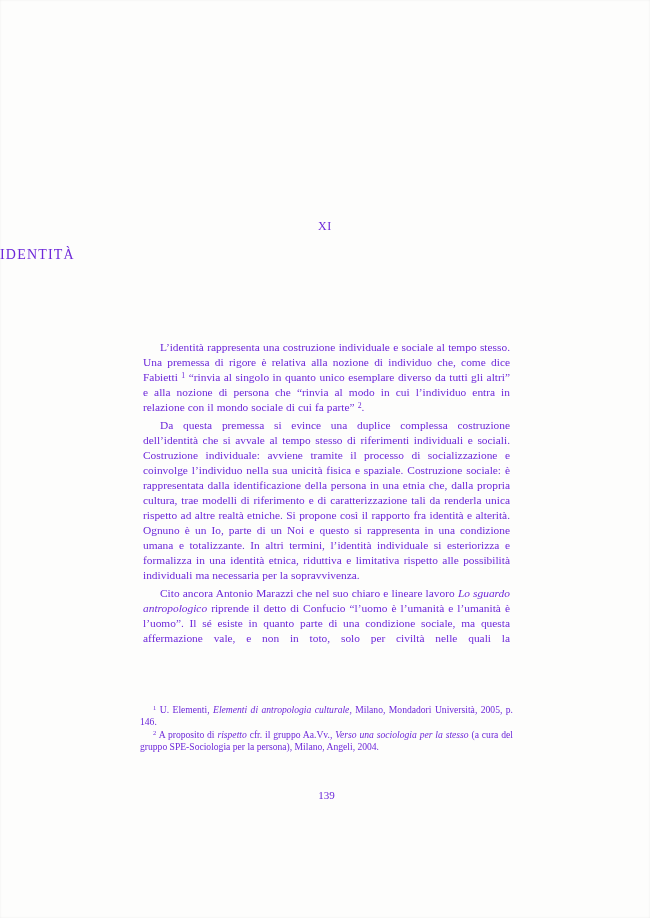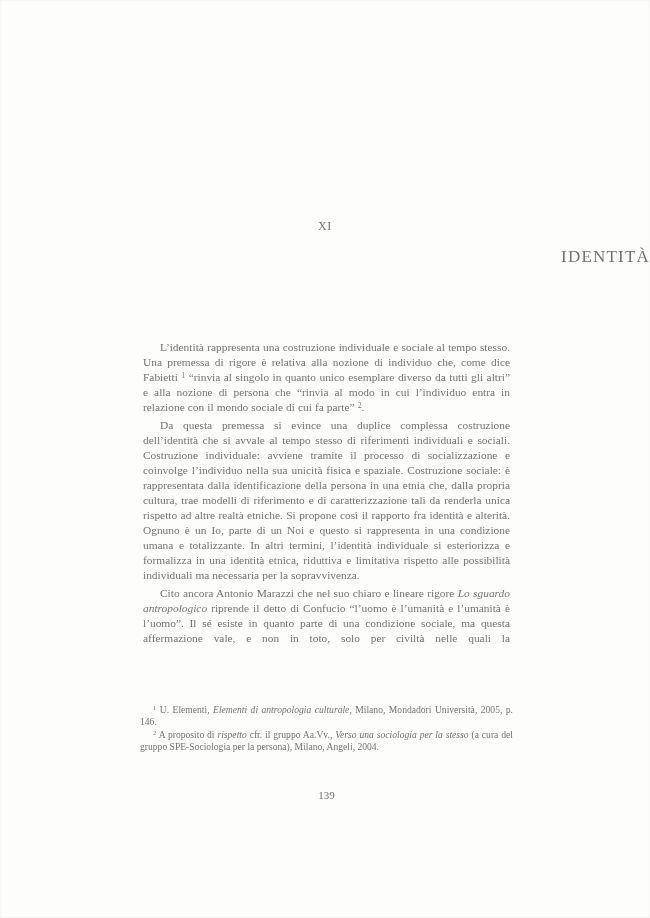--- a/index.html
+++ b/index.html
@@ -7,39 +7,39 @@
     padding: 0;
     background: #f4f3f1;
   }
   .page {
     position: relative;
     width: 650px;
     height: 918px;
     background: #fdfdfc;
     overflow: hidden;
     font-family: "Liberation Serif", "DejaVu Serif", serif;
-    color: #737373;
+    color: #6d28d9;
     box-shadow: 0 0 2px rgba(0,0,0,0.08) inset;
   }
   .chapter-number {
     position: absolute;
     top: 219px;
     left: 0;
     width: 100%;
     text-align: center;
     font-size: 12px;
     letter-spacing: 0.6px;
   }
   .chapter-title {
     position: absolute;
     top: 247px;
     left: 0;
     width: 100%;
-    text-align: right;
-    font-size: 17px;
+    text-align: left;
+    font-size: 14px;
     font-weight: normal;
     letter-spacing: 1.2px;
     margin: 0;
   }
   .body-block {
     position: absolute;
     left: 140px;
     top: 337px;
     width: 373px;
   }
@@ -88,20 +88,20 @@
 </style>
 </head>
 <body>
 
 <div class="page">
   <div class="chapter-number">XI</div>
   <h1 class="chapter-title">IDENTITÀ</h1>
   <div class="body-block" id="body-block">
       <p class="body-para"><span>L’identità rappresenta una costruzione individuale e sociale al tempo stesso. Una premessa di rigore è relativa alla nozione di individuo che, come dice Fabietti </span><sup>1</sup><span> “rinvia al singolo in quanto unico esemplare diverso da tutti gli altri” e alla nozione di persona che “rinvia al modo in cui l’individuo entra in relazione con il mondo sociale di cui fa parte” </span><sup>2</sup><span>.</span></p>
       <p class="body-para"><span>Da questa premessa si evince una duplice complessa costruzione dell’identità che si avvale al tempo stesso di riferimenti individuali e sociali. Costruzione individuale: avviene tramite il processo di socializzazione e coinvolge l’individuo nella sua unicità fisica e spaziale. Costruzione sociale: è rappresentata dalla identificazione della persona in una etnia che, dalla propria cultura, trae modelli di riferimento e di caratterizzazione tali da renderla unica rispetto ad altre realtà etniche. Si propone così il rapporto fra identità e alterità. Ognuno è un Io, parte di un Noi e questo si rappresenta in una condizione umana e totalizzante. In altri termini, l’identità individuale si esteriorizza e formalizza in una identità etnica, riduttiva e limitativa rispetto alle possibilità individuali ma necessaria per la sopravvivenza.</span></p>
-      <p class="body-para"><span>Cito ancora Antonio Marazzi che nel suo chiaro e lineare rigore </span><span class="em">Lo sguardo antropologico</span><span> riprende il detto di Confucio “l’uomo è l’umanità e l’umanità è l’uomo”. Il sé esiste in quanto parte di una condizione sociale, ma questa affermazione vale, e non in toto, solo per civiltà nelle quali la</span></p>
+      <p class="body-para"><span>Cito ancora Antonio Marazzi che nel suo chiaro e lineare lavoro </span><span class="em">Lo sguardo antropologico</span><span> riprende il detto di Confucio “l’uomo è l’umanità e l’umanità è l’uomo”. Il sé esiste in quanto parte di una condizione sociale, ma questa affermazione vale, e non in toto, solo per civiltà nelle quali la</span></p>
     </div>
   <div class="footnote-block" id="footnote-block">
       <p class="footnote"><sup>1</sup><span> U. Elementi, </span><span class="em">Elementi di antropologia culturale</span><span>, Milano, Mondadori Università, 2005, p. 146.</span></p>
       <p class="footnote"><sup>2</sup><span> A proposito di </span><span class="em">rispetto</span><span> cfr. il gruppo Aa.Vv., </span><span class="em">Verso una sociologia per la stesso</span><span> (a cura del gruppo SPE-Sociologia per la persona), Milano, Angeli, 2004.</span></p>
     </div>
   <div class="page-number">139</div>
 </div>
 
 </body></html>

